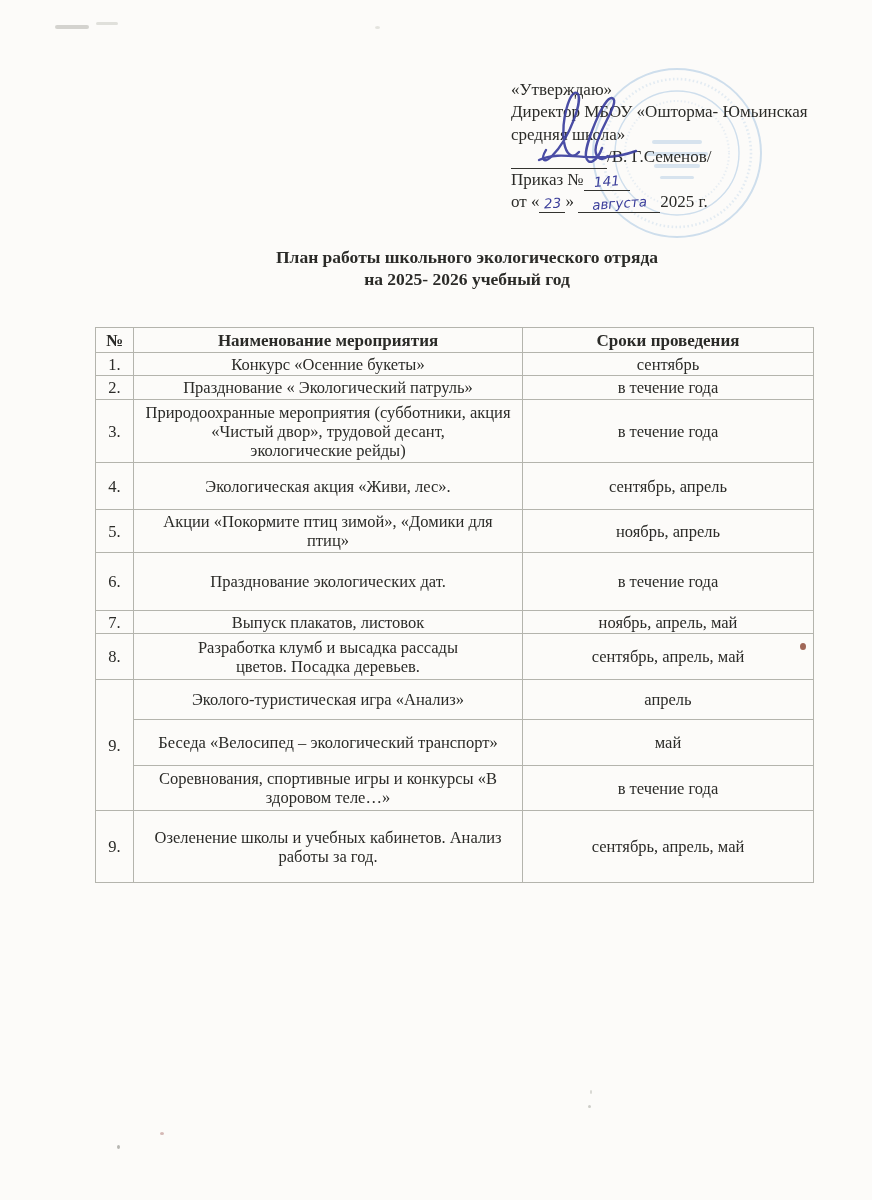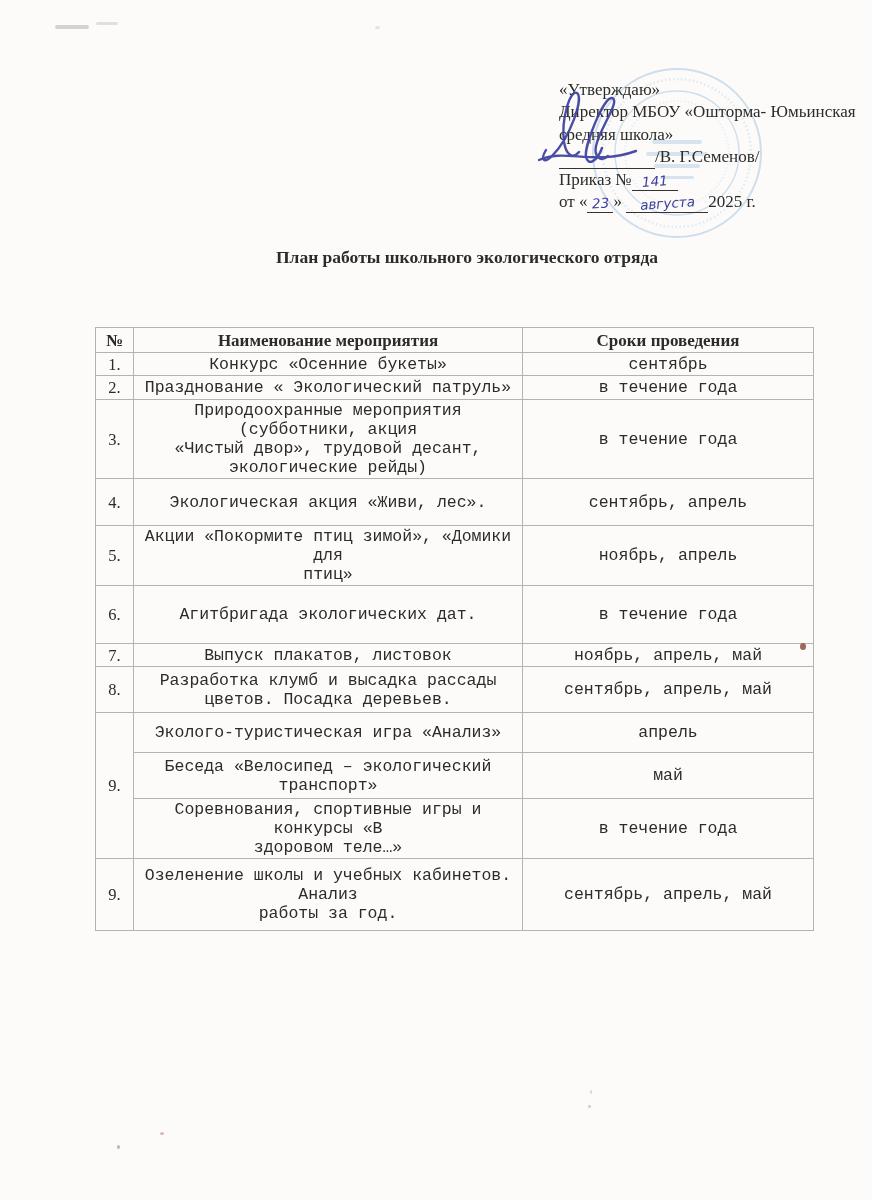--- a/index.html
+++ b/index.html
@@ -7,21 +7,21 @@
     width:872px;height:1200px;position:relative;overflow:hidden;
     background:#fcfbf9;
     font-family:"Liberation Serif", serif;
     color:#2b2b28;
   }
   
   .approval{
     position:absolute;left:511px;top:79px;width:350px;
     font-size:17px;line-height:22.4px;
   }
-  .approval .line{white-space:nowrap;margin-left:48px;}
+  .approval .line{white-space:nowrap;}
   .uline{
     display:inline-block;border-bottom:1px solid #33332f;
     text-align:center;vertical-align:bottom;height:20px;
   }
   .hand{
     font-family:"DejaVu Sans", sans-serif;
     font-style:italic;color:#3c3f9b;font-size:13.5px;
     display:inline-block;transform:rotate(-4deg);
   }
   .sig-svg{position:absolute;left:536px;top:86px;pointer-events:none;}
@@ -40,21 +40,21 @@
   table.plan col.c-num{width:38px;}
   table.plan col.c-name{width:389px;}
   table.plan col.c-time{width:291px;}
   table.plan td{
     border:1px solid #b4b4ad;
     text-align:center;vertical-align:middle;
     padding:1px 3px;line-height:19px;
     overflow:hidden;
   }
   table.plan tr.trh td{font-weight:bold;font-size:17px;}
-  .name-cell,.time-cell{white-space:pre-line;font-family:Liberation Mono, monospace;}
+  .name-cell,.time-cell{white-space:pre-line;}
   .trh{height:25px}.tr1{height:23px}.tr2{height:24px}.tr3{height:63px}
   .tr4{height:47px}.tr5{height:43px}.tr6{height:58px}.tr7{height:23px}
   .tr8{height:46px}.tr9a{height:40px}.tr9b{height:46px}.tr9c{height:45px}
   .tr10{height:72px}
   td.vtop{vertical-align:top;padding-top:3px;}
   td.low{vertical-align:middle;padding-top:14px;}
   td.low10{vertical-align:middle;padding-top:22px;}
   
   .speck{position:absolute;border-radius:50%;}
 </style>
@@ -88,20 +88,21 @@
 <svg class="sig-svg" width="126" height="100" viewBox="0 0 126 100">
   <g stroke="#3b3f9e" stroke-width="2.4" fill="none" stroke-linecap="round" opacity="0.92">
     <path d="M 10 64 C 4 74,8 78,16 70 C 34 52,48 12,41 7 C 34 3,25 34,28 56 C 30 68,36 74,43 66"></path>
     <path d="M 66 62 C 61 76,52 80,50 71 C 48 60,68 10,76 12 C 85 14,64 42,60 60 C 58 70,64 77,72 70"></path>
     <path d="M 3 74 C 28 62,58 80,100 65"></path>
   </g>
 </svg>
 
 <div class="doc-title">
   <div>План работы  школьного экологического отряда</div>
+  <div>на 2025- 2026 учебный год</div>
 </div>
 
 <table class="plan">
   <colgroup>
       <col class="c-num">
       <col class="c-name">
       <col class="c-time">
     </colgroup>
   <tbody>
       <tr class="trh">
@@ -132,21 +133,21 @@
     <td class="time-cell">сентябрь, апрель</td>
   </tr>
   <tr class="tr5">
     <td>5.</td>
     <td class="name-cell">Акции «Покормите птиц зимой», «Домики для
 птиц»</td>
     <td class="time-cell">ноябрь, апрель</td>
   </tr>
   <tr class="tr6">
     <td>6.</td>
-    <td class="name-cell vtop">Агитбригада экологических дат.</td>
+    <td class="name-cell vtop">Празднование экологических дат.</td>
     <td class="time-cell low">в течение года</td>
   </tr>
   <tr class="tr7">
     <td>7.</td>
     <td class="name-cell">Выпуск плакатов, листовок</td>
     <td class="time-cell">ноябрь, апрель, май</td>
   </tr>
   <tr class="tr8">
     <td>8.</td>
     <td class="name-cell">Разработка клумб и высадка рассады

